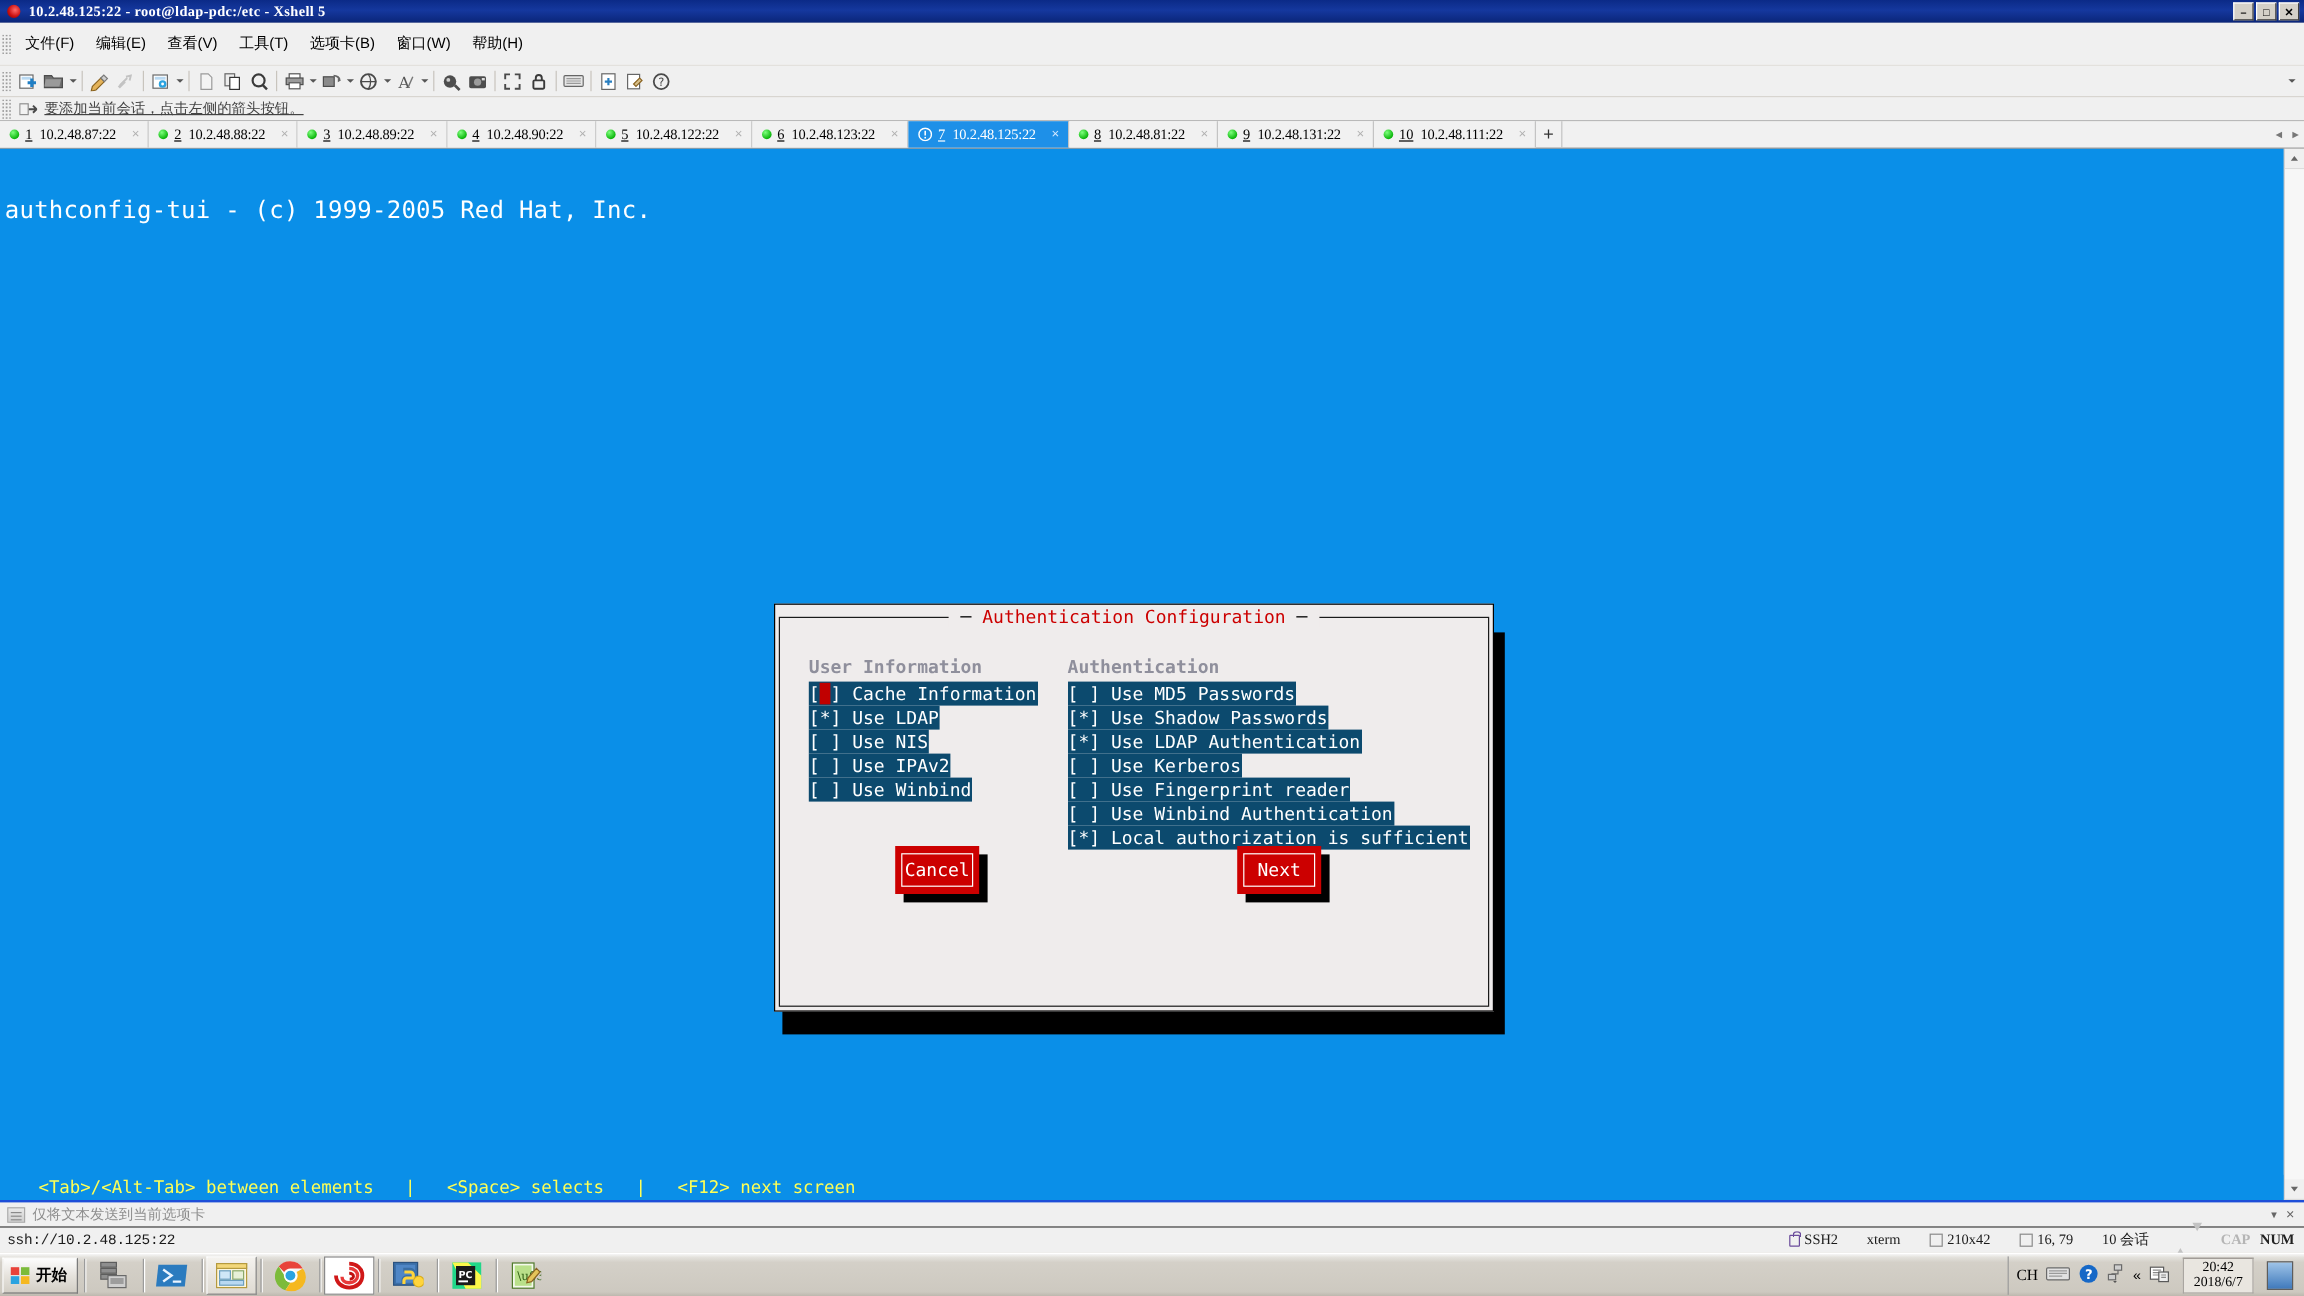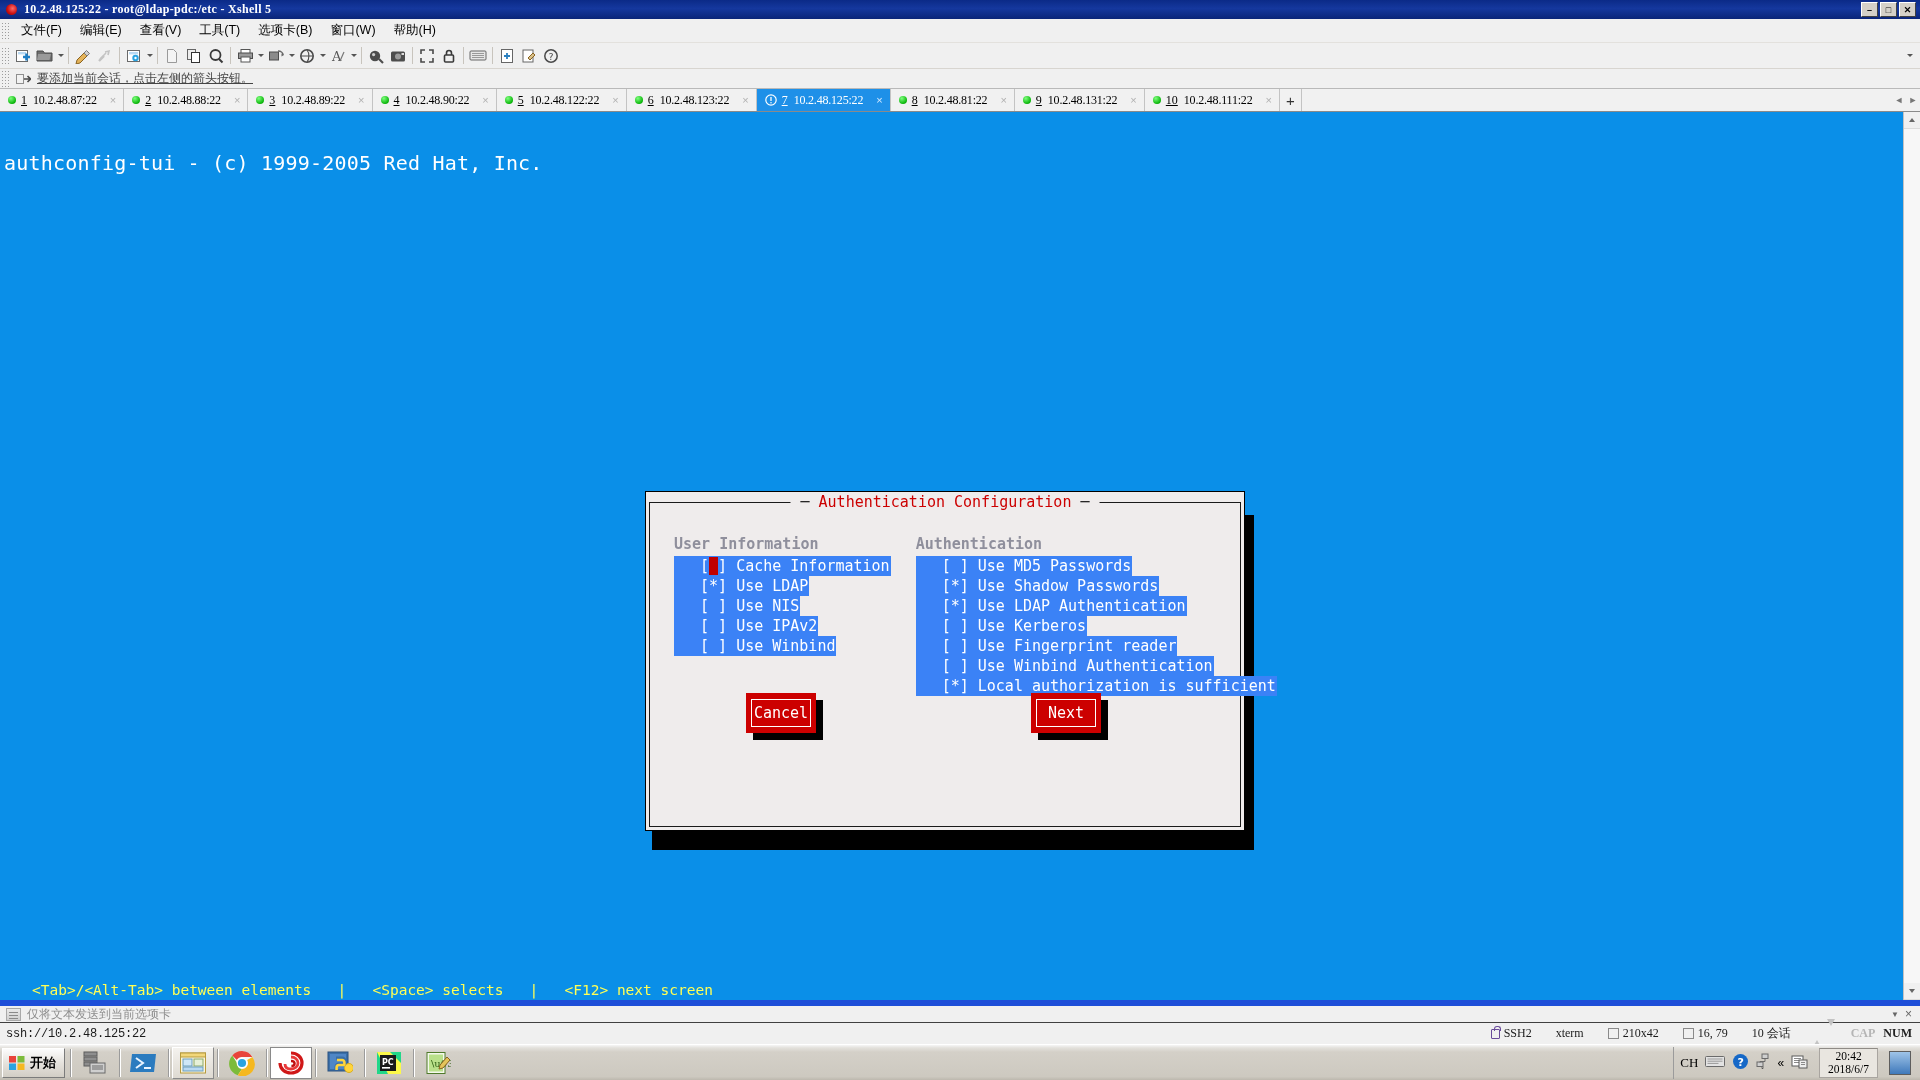--- a/index.html
+++ b/index.html
@@ -29,21 +29,21 @@
   .tb-btns { display:flex; gap:2px; margin-right:2px; }
   .tb-btn {
     width:17px; height:15px; background:#d4d0c8; border:1px solid #fff;
     border-right-color:#404040; border-bottom-color:#404040;
     color:#000; font-size:9px; font-family:"Liberation Sans",sans-serif;
     display:flex; align-items:center; justify-content:center; font-weight:bold;
   }
 
   
   .menubar {
-    height:24px; background:#f0f0f0; display:flex; align-items:center;
+    height:36px; background:#f0f0f0; display:flex; align-items:center;
     border-bottom:1px solid #e3e1dd; padding-left:2px; flex:0 0 auto;
   }
   .gripper { width:7px; height:16px; margin-right:3px;
     background-image:
       radial-gradient(circle, #9d9d9d 0.7px, transparent 0.8px);
     background-size:3px 3px; background-position:2px 2px;}
   .menuitem { padding:2px 9px; font-size:12.5px; color:#000; white-space:nowrap;
     font-family:"Liberation Sans",sans-serif; }
 
   
@@ -120,22 +120,22 @@
   }
   .dlg-title {
     position:absolute; top:-10px; left:50%; transform:translateX(-50%);
     background:#efecec; color:#cc0000; font-size:15px; padding:0 10px; white-space:nowrap;
     font-family:"DejaVu Sans Mono","Liberation Mono",monospace;
   }
   .dlg-title .bar { color:#1a1a1a; }
   .cols { position:absolute; left:24px; top:32px; display:flex; gap:25px;
     font-family:"DejaVu Sans Mono","Liberation Mono",monospace; font-size:15px; }
   .col-head { color:#8f8f9c; white-space:pre; margin-bottom:3px;font-weight:bold; }
-  .cbrow { background:#3b82f6; color:#ffffff; white-space:pre; line-height:20px;
-           display:inline-block; padding-right:1px;padding-left:26px; }
+  .cbrow { background:#0c4a6e; color:#ffffff; white-space:pre; line-height:20px;
+           display:inline-block; padding-right:1px; }
   .cbline { line-height:20px; }
   .cursor-box { background:#c00000; color:#c00000; }
 
   .btn-area { position:absolute; left:0; right:0; top:190px; }
   .tbtn-red {
     position:absolute; width:70px; height:40px; background:#cc0000;
     display:flex; align-items:center; justify-content:center;
     color:#ffffff; font-size:15px;
     font-family:"DejaVu Sans Mono","Liberation Mono",monospace;
   }
@@ -157,21 +157,21 @@
   .sc-btn { height:17px; background:#f0f0f0; display:flex;align-items:center;justify-content:center;
             border-bottom:1px solid #dcdcdc; }
   .sc-btn i { width:0;height:0;border-left:3px solid transparent;border-right:3px solid transparent; }
   .sc-up i { border-bottom:4px solid #666; }
   .sc-dn i { border-top:4px solid #666; }
   .sc-track { flex:1; background:#f7f7f7; }
 
   
   .sendbar {
     height:22px; background:#f0f0f0; display:flex; align-items:center;
-    border-top:6px solid #1d4ed8; flex:0 0 auto; color:#8d8d8d; font-size:12px;
+    border-top:2px solid #1d4ed8; flex:0 0 auto; color:#8d8d8d; font-size:12px;
     padding-left:4px;
   }
   .send-icon { width:15px;height:13px;margin:0 6px 0 2px; border:1px solid #a9a9a9;
                background:linear-gradient(to bottom,#e9e9e9,#cfcfcf); position:relative;}
   .send-icon:after{content:"";position:absolute;left:2px;top:3px;width:9px;height:1px;
       background:#8a8a8a; box-shadow:0 3px 0 #8a8a8a, 0 6px 0 #8a8a8a;}
   .sendbar .sp { flex:1; }
   .sb-caret { font-size:8px;color:#666;margin-right:6px;}
   .sb-close { font-size:12px;color:#666;margin-right:8px;}
 

